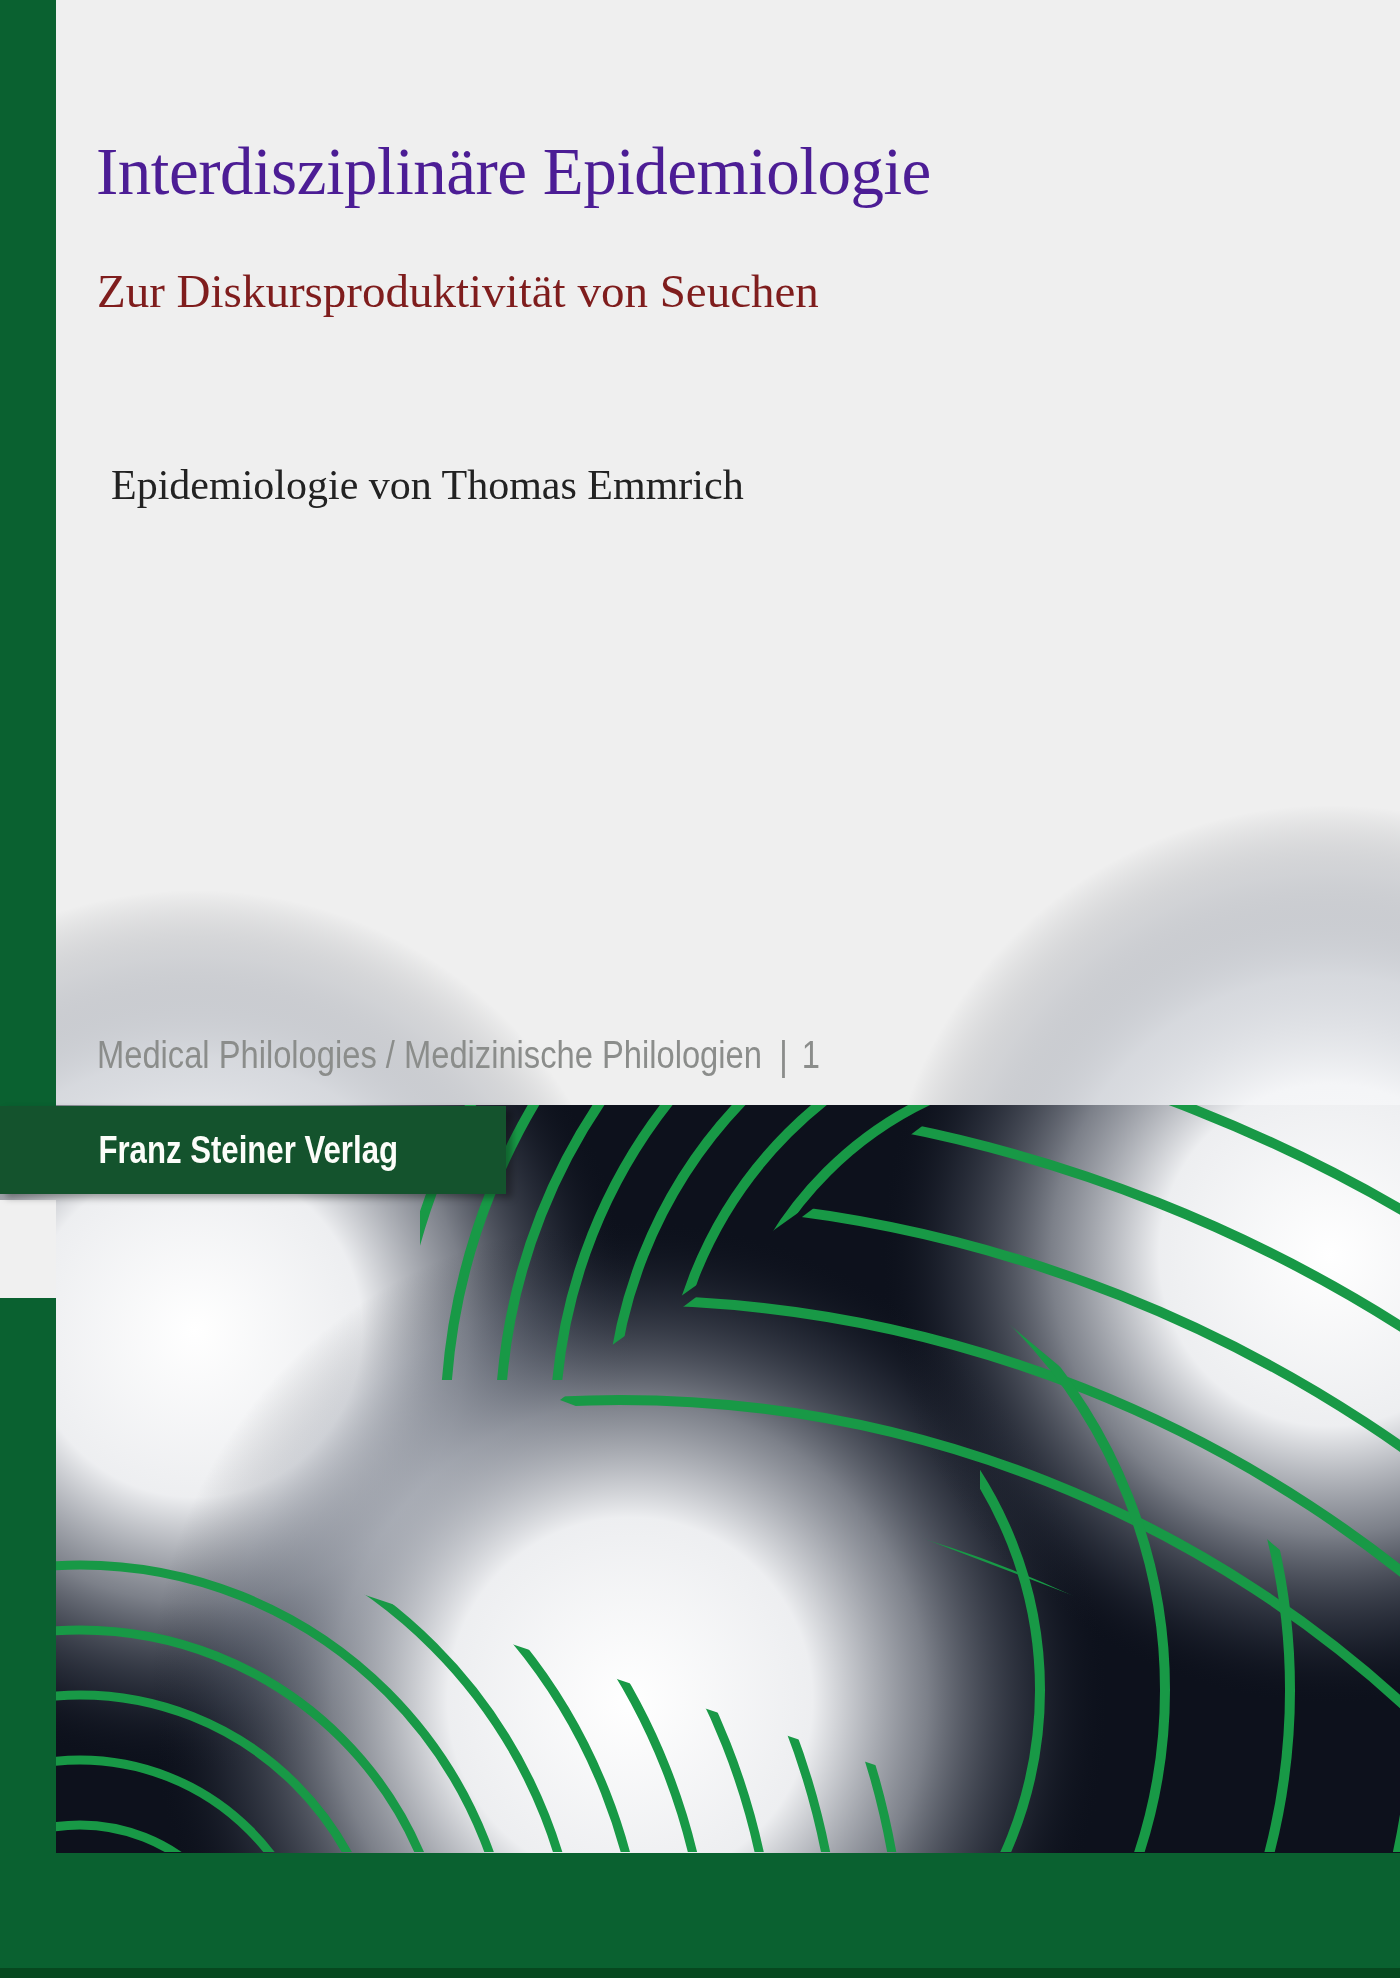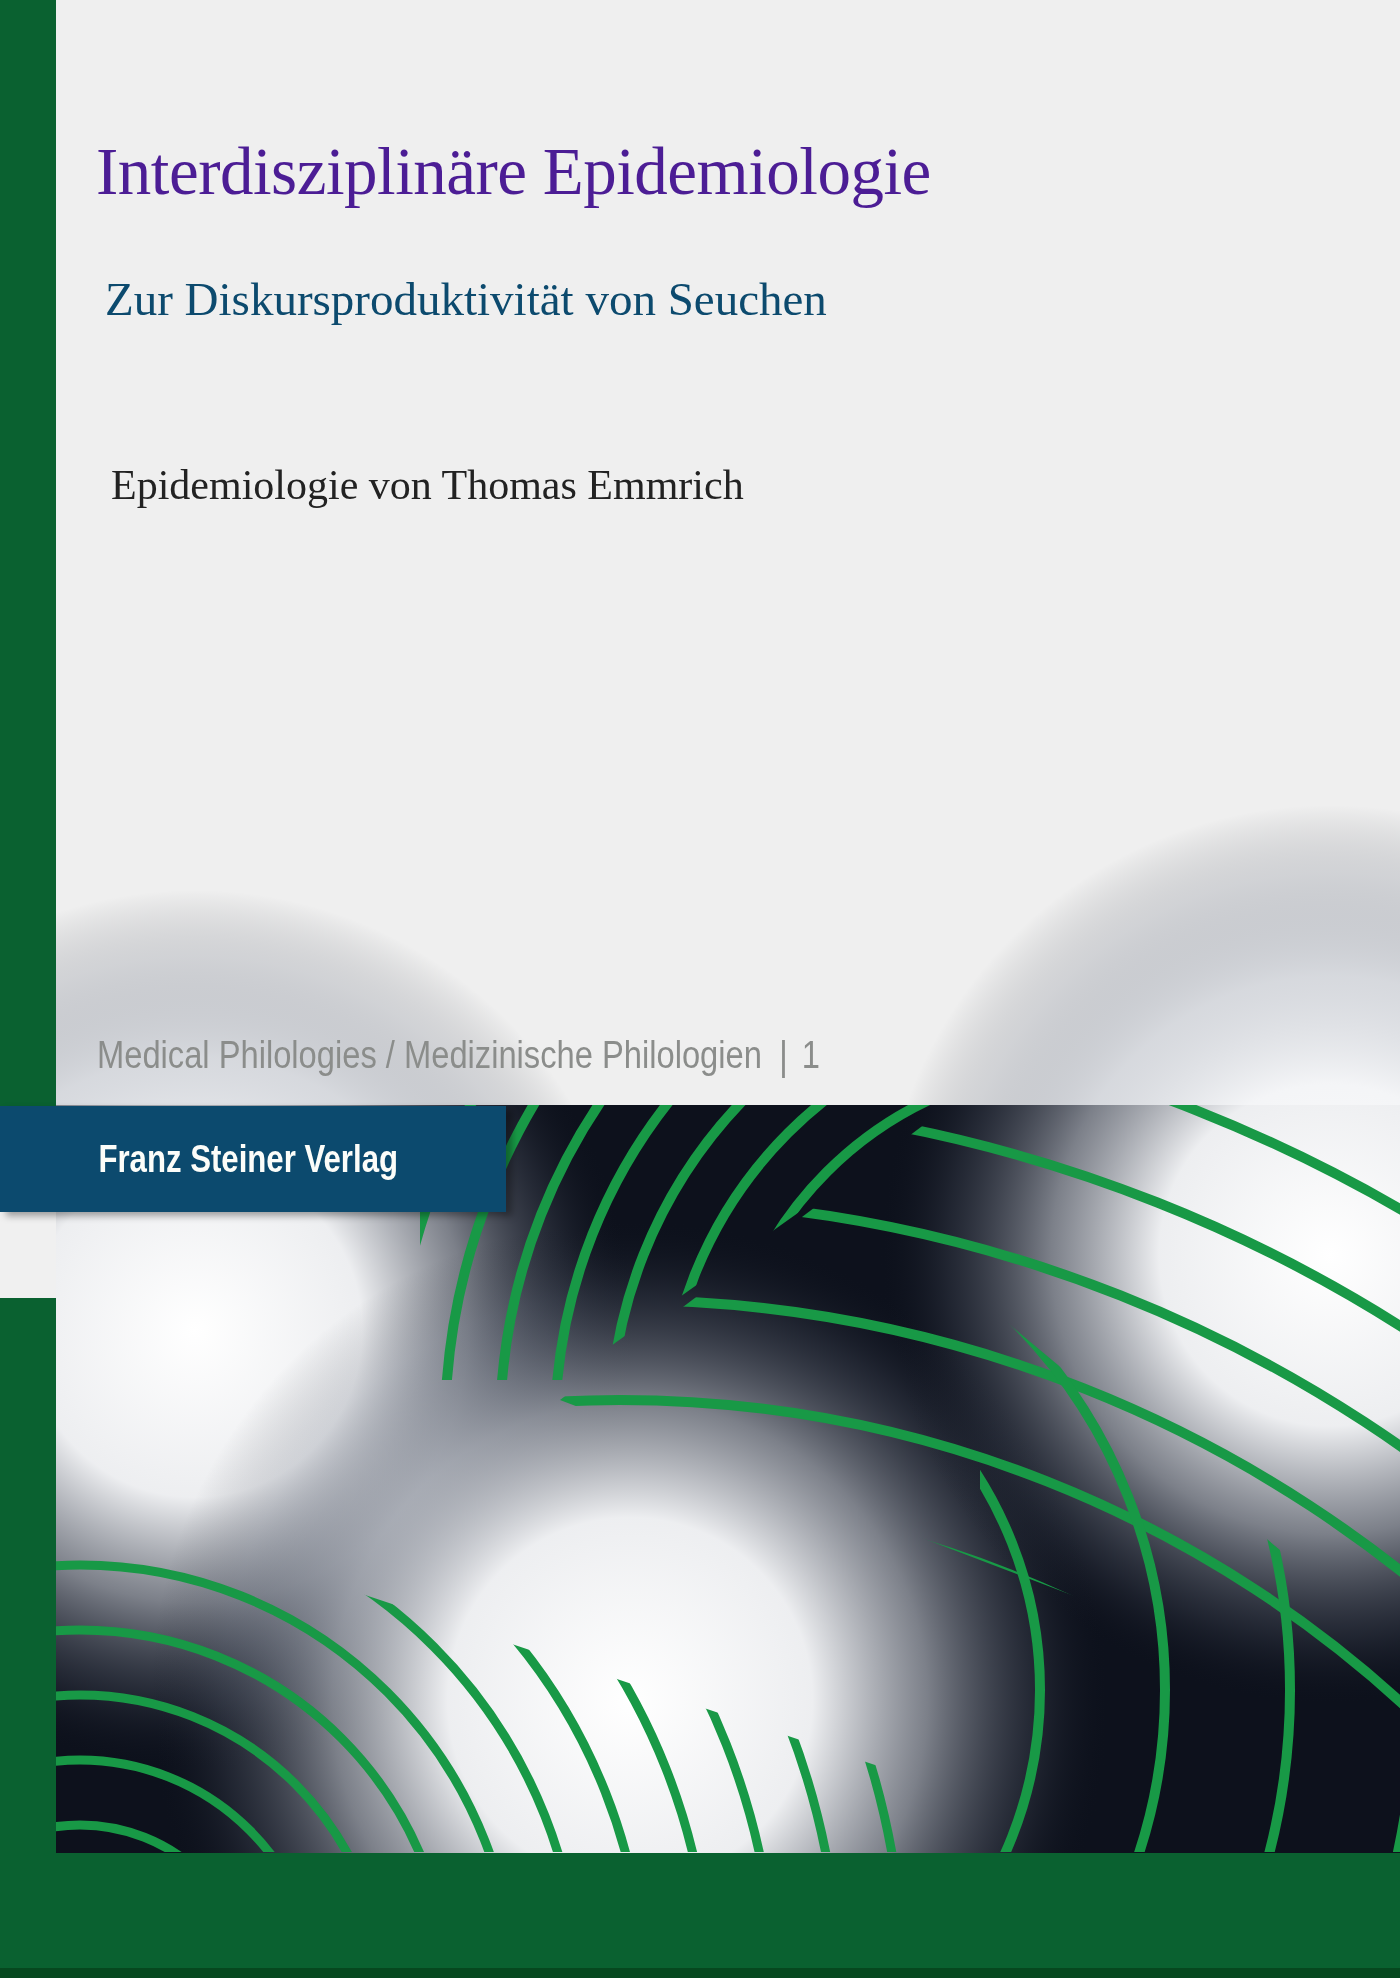--- a/index.html
+++ b/index.html
@@ -25,24 +25,24 @@
     font-size: 67px;
     font-weight: normal;
     color: #4c1d95;
     letter-spacing: -0.5px;
     white-space: nowrap;
     z-index: 3;
   }
   .subtitle {
     position: absolute;
     left: 97px; top: 264px;
-    margin: 8px;
+    margin: 0;
     font-size: 47px;
     font-weight: normal;
-    color: #0c4a6e;
+    color: #7f1d1d;
     white-space: nowrap;
     z-index: 3;
   }
   .editor {
     position: absolute;
     left: 111px; top: 461px;
     font-size: 42px;
     color: #222222;
     white-space: nowrap;
     z-index: 3;
@@ -61,22 +61,22 @@
   .series .sep {
     display: inline-block;
     margin: 0 16px 0 20px;
     color: #8B8D8B;
     font-size: 40px;
     vertical-align: -2px;
   }
   .banner {
     position: absolute;
     left: 0; top: 1106px;
-    width: 506px; height: 106px;
-    background: #0c4a6e;
+    width: 506px; height: 88px;
+    background: #14532d;
     z-index: 2;
     display: flex;
     align-items: center;
     box-shadow: 6px 4px 7px rgba(0,0,0,0.35);
   }
   .banner .publisher {
     font-family: "Liberation Sans", sans-serif;
     font-weight: bold;
     font-size: 38px;
     color: #FCFDF9;

